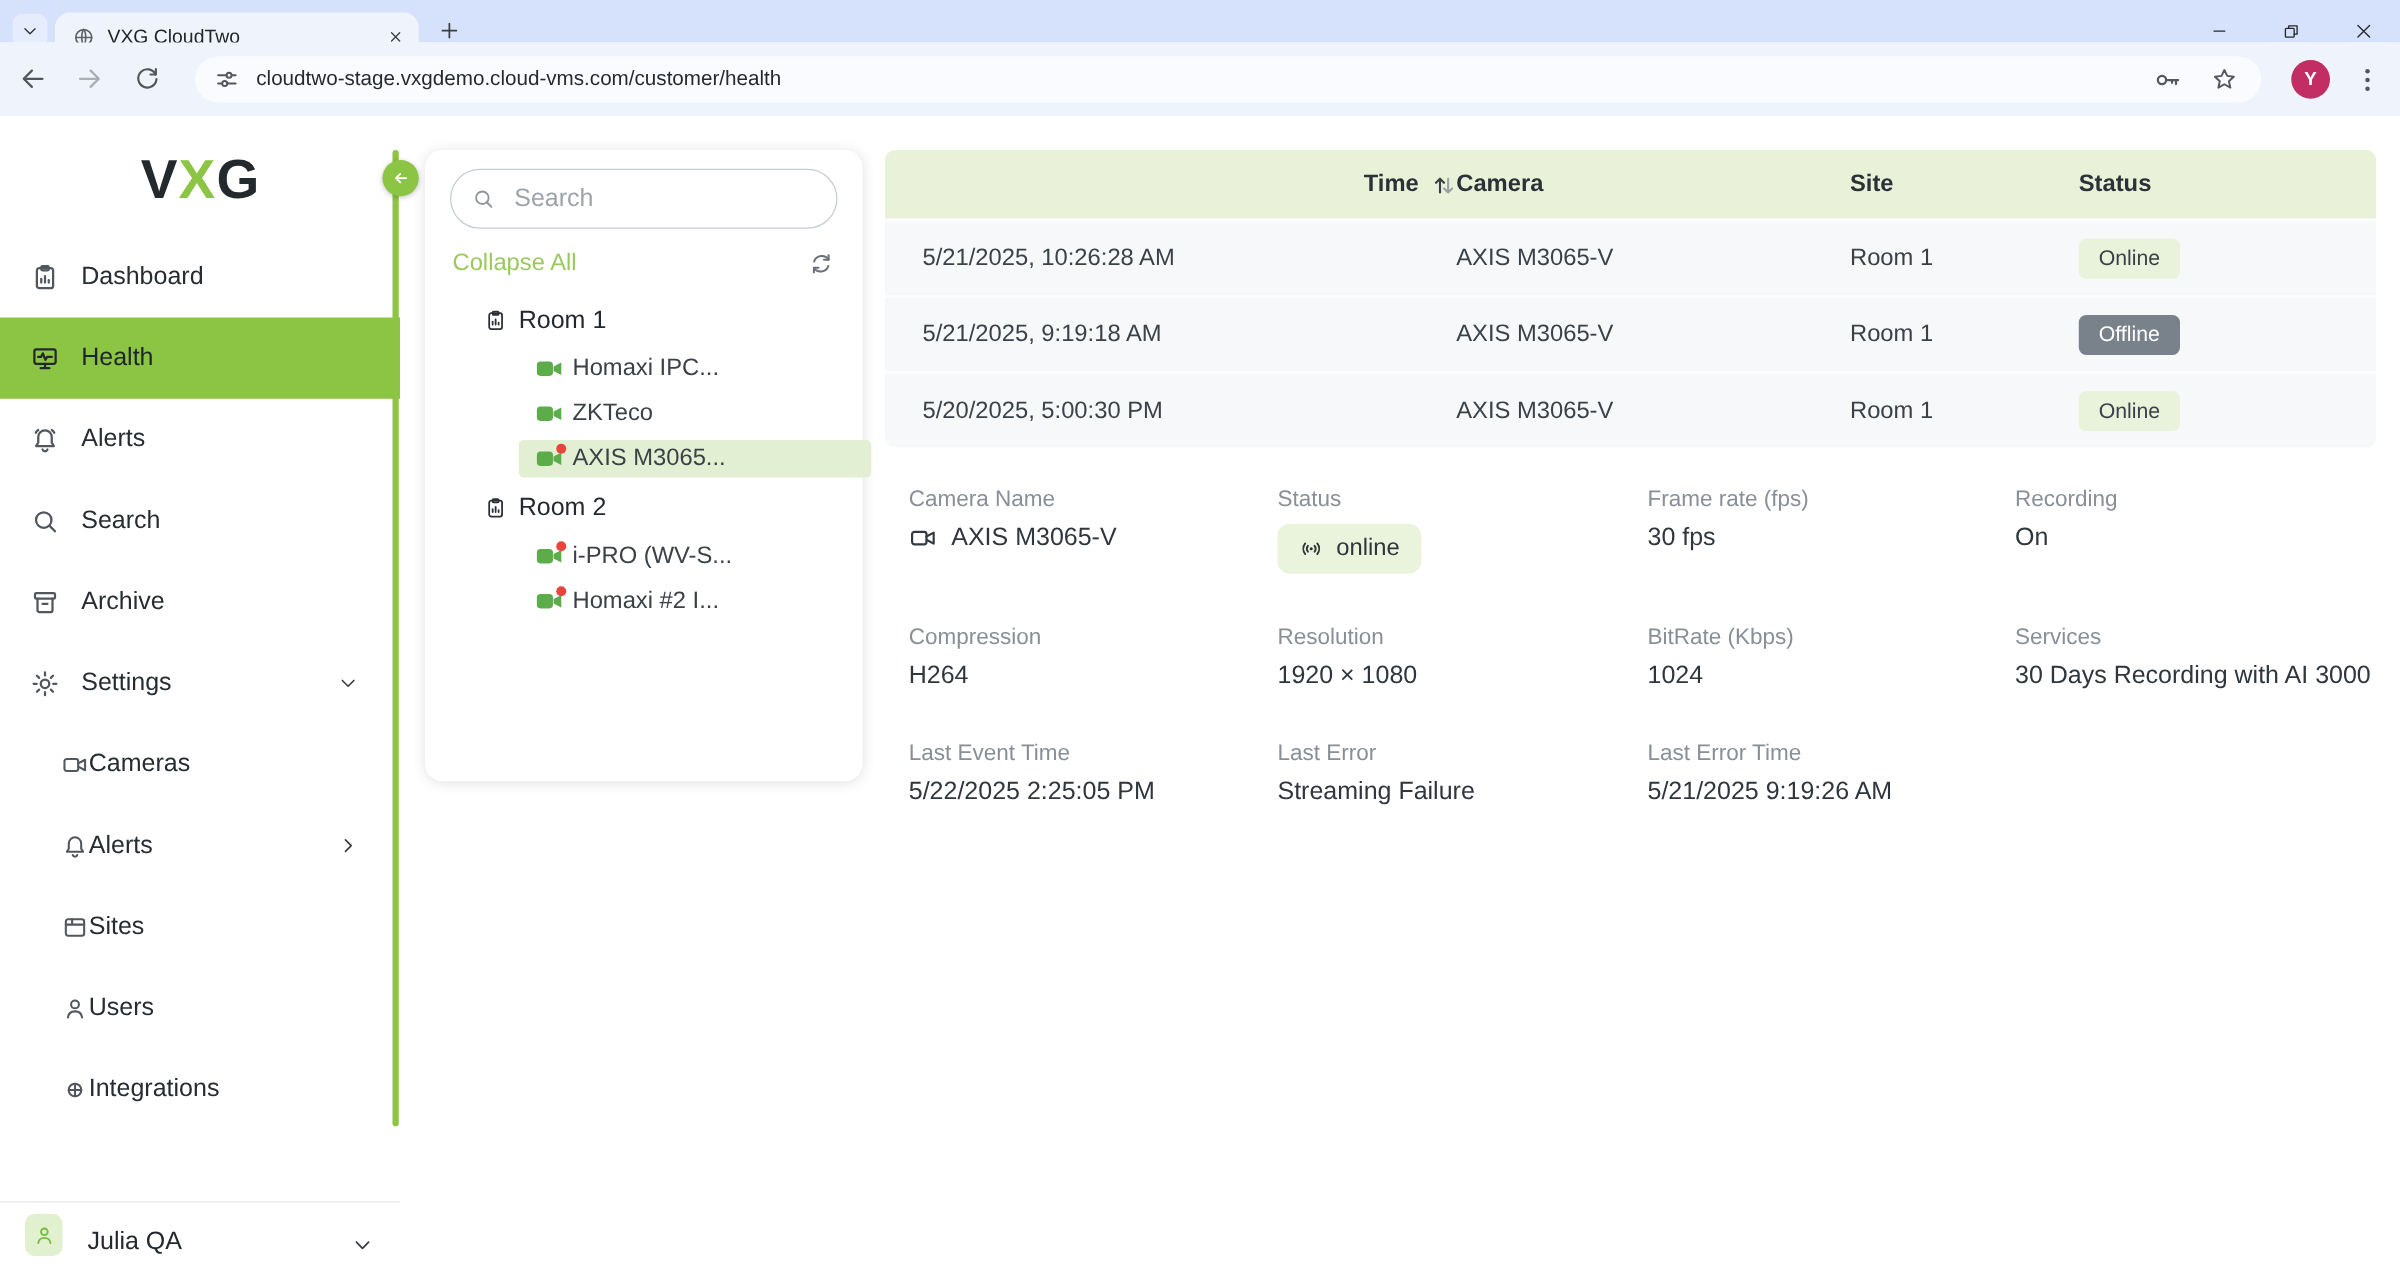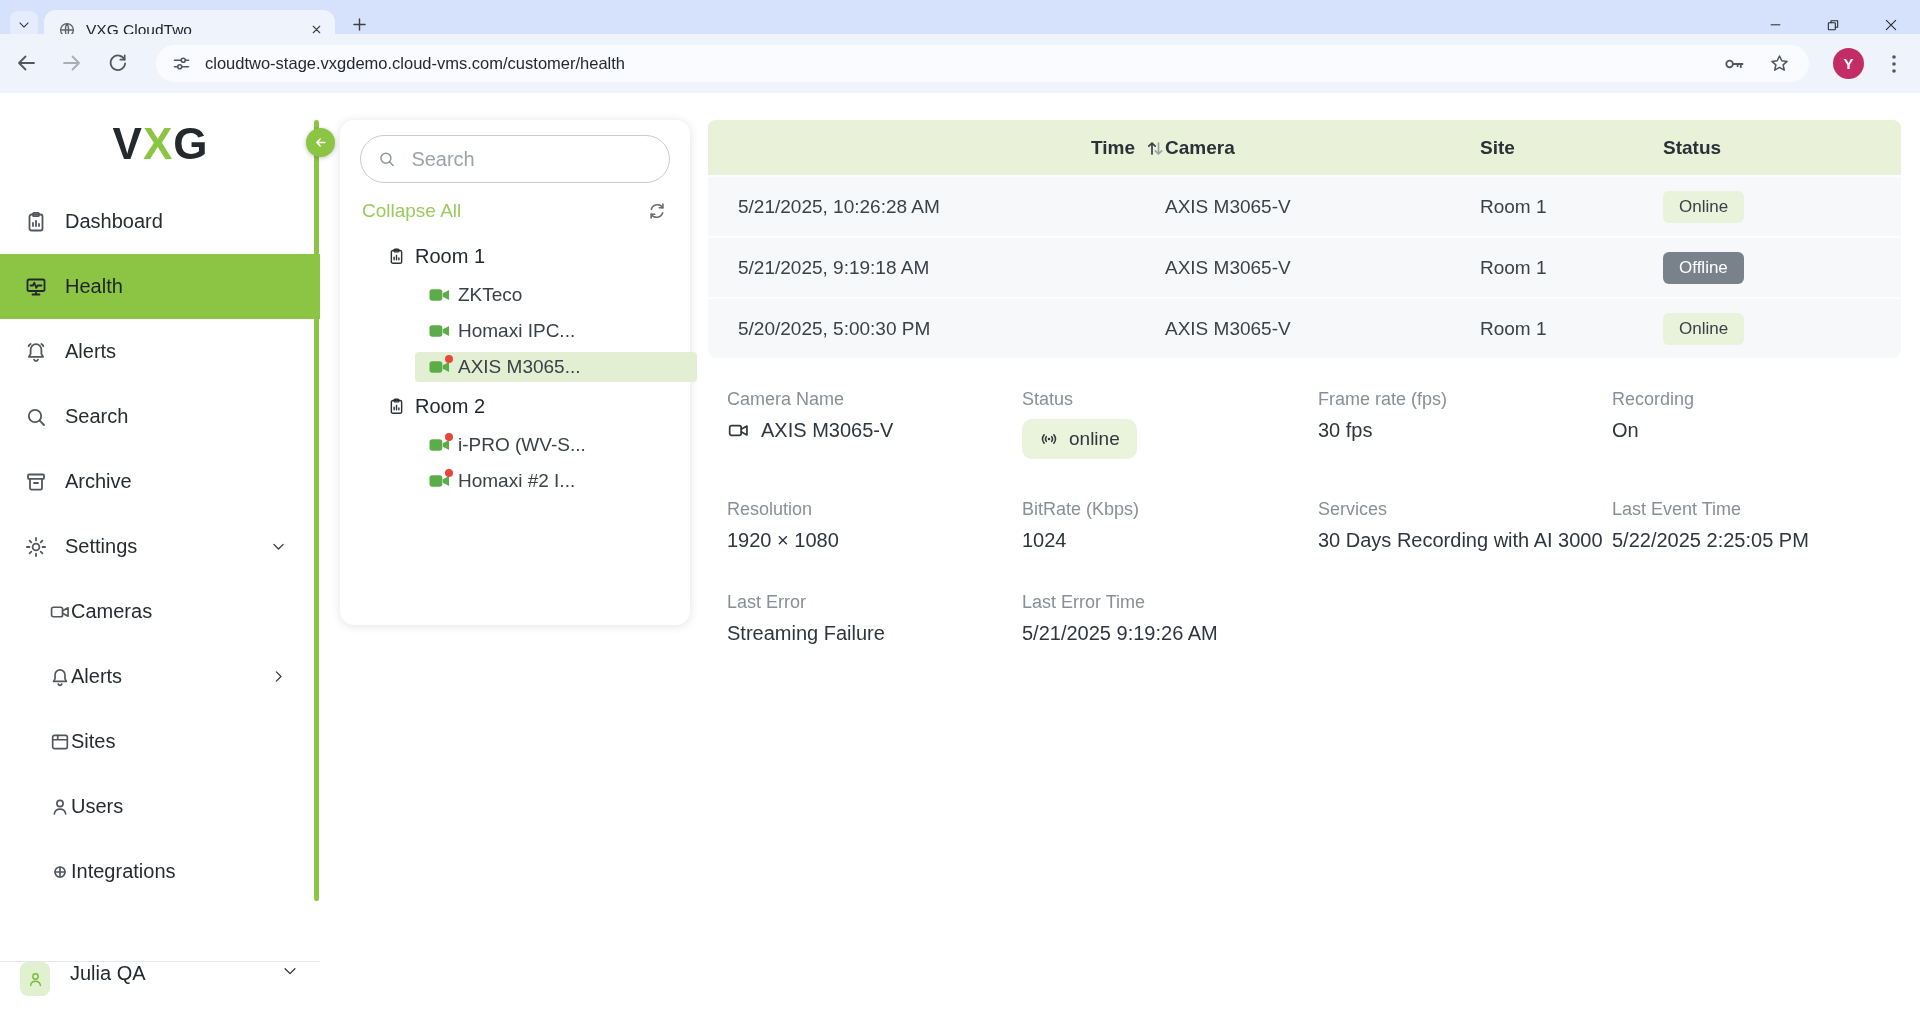--- a/index.html
+++ b/index.html
@@ -49,21 +49,21 @@
     font-size:20px; color:#262C31; position:relative; cursor:pointer; }
   .nav-item .nic { width:24px; height:24px; color:#51575D; flex-shrink:0; }
   .nav-item.active { background:#8CC443; color:#1E252A; }
   .nav-item.active .nic { color:#22282D; }
   .nav-item.sub { padding-left:49px; gap:0; }
   .nav-item.sub .nic { width:22px; height:22px; }
   .chev { position:absolute; right:33px; color:#33383D; }
   .sidebar-scroll { position:absolute; left:314px; top:27px; width:5px; height:781px;
     background:#8CC443; border-radius:3px; }
   .userbar { position:absolute; bottom:0; left:0; width:320px; height:44px; background:#fff;
-    border-top:1px solid #E4E7E9; display:flex; align-items:flex-start; padding-left:20px; gap:20px; z-index:3; }
+    border-top:1px solid #E4E7E9; display:flex; align-items:flex-end; padding-left:20px; gap:20px; z-index:3; }
   .user-avatar { width:30px; height:34px; border-radius:8px; background:#E1F0CE; color:#76BC3F;
     display:flex; align-items:center; justify-content:center; }
   .user-name { font-size:20px; color:#23292E; }
   .userbar .chev { right:21px; }
 
   .collapse-btn { position:absolute; left:306px; top:35px; width:29px; height:29px; border-radius:50%;
     background:#8CC443; border:none; color:#fff; display:flex; align-items:center; justify-content:center;
     box-shadow:0 1px 4px rgba(0,0,0,.25); z-index:5; cursor:pointer; }
 
   .main { flex:1; position:relative; background:#fff; }
@@ -340,30 +340,30 @@
           </svg>
           <span>Room 1</span>
         </div>
         <div class="cam-row">
           <span class="cam-ico">
             <svg width="21" height="16" viewBox="0 0 22 16">
                 <rect x="0.5" y="2" width="13.5" height="12" rx="3" fill="#5CAD4A"></rect>
                 <path d="M14.5 6.2L21 2.8v10.4l-6.5-3.4z" fill="#5CAD4A"></path>
               </svg>
           </span>
-          <span>ZKTeco</span>
+          <span>Homaxi IPC...</span>
         </div>
         <div class="cam-row">
           <span class="cam-ico">
             <svg width="21" height="16" viewBox="0 0 22 16">
                 <rect x="0.5" y="2" width="13.5" height="12" rx="3" fill="#5CAD4A"></rect>
                 <path d="M14.5 6.2L21 2.8v10.4l-6.5-3.4z" fill="#5CAD4A"></path>
               </svg>
           </span>
-          <span>Homaxi IPC...</span>
+          <span>ZKTeco</span>
         </div>
         <div class="cam-row selected">
           <span class="cam-ico">
             <svg width="21" height="16" viewBox="0 0 22 16">
                 <rect x="0.5" y="2" width="13.5" height="12" rx="3" fill="#5CAD4A"></rect>
                 <path d="M14.5 6.2L21 2.8v10.4l-6.5-3.4z" fill="#5CAD4A"></path>
               </svg>
             <span class="dot"></span>
           </span>
           <span>AXIS M3065...</span>
@@ -461,20 +461,24 @@
       </div>
       <div class="d-cell">
         <div class="d-label">Frame rate (fps)</div>
         <div class="d-value">30 fps</div>
       </div>
       <div class="d-cell">
         <div class="d-label">Recording</div>
         <div class="d-value">On</div>
       </div>
       <div class="d-cell">
+        <div class="d-label">Compression</div>
+        <div class="d-value">H264</div>
+      </div>
+      <div class="d-cell">
         <div class="d-label">Resolution</div>
         <div class="d-value">1920 × 1080</div>
       </div>
       <div class="d-cell">
         <div class="d-label">BitRate (Kbps)</div>
         <div class="d-value">1024</div>
       </div>
       <div class="d-cell">
         <div class="d-label">Services</div>
         <div class="d-value">30 Days Recording with AI 3000</div>

